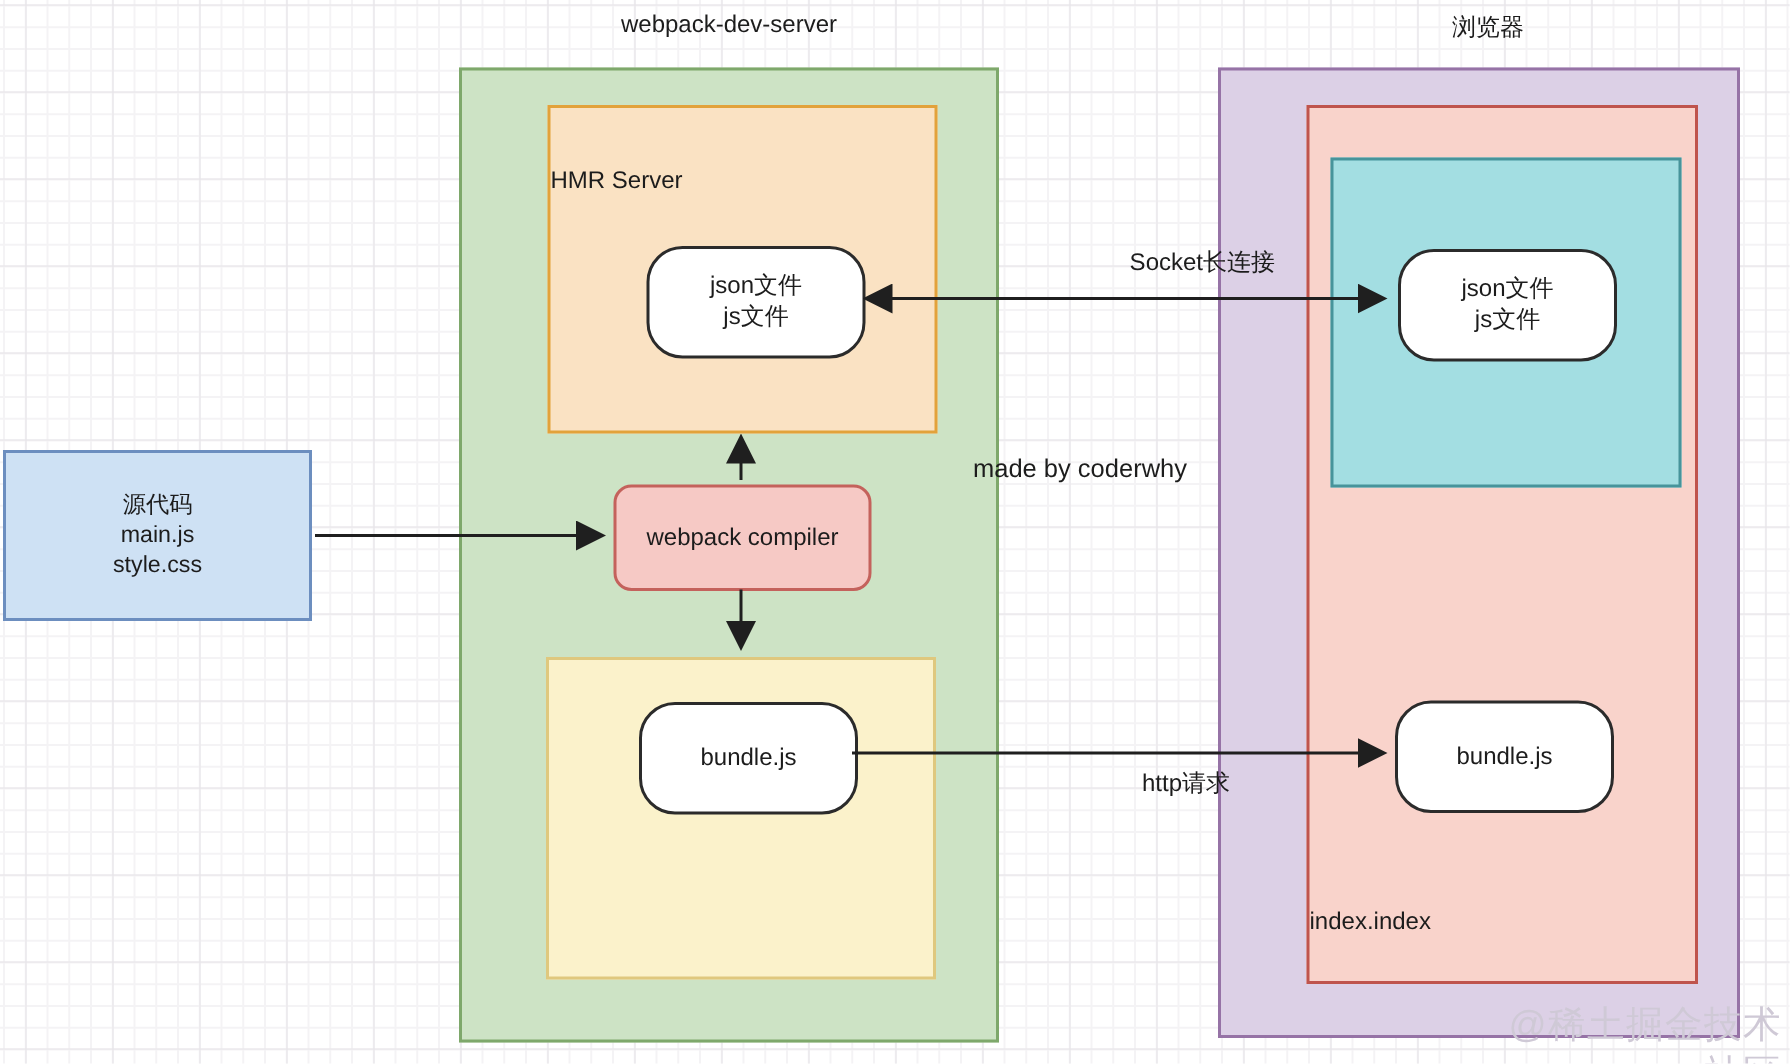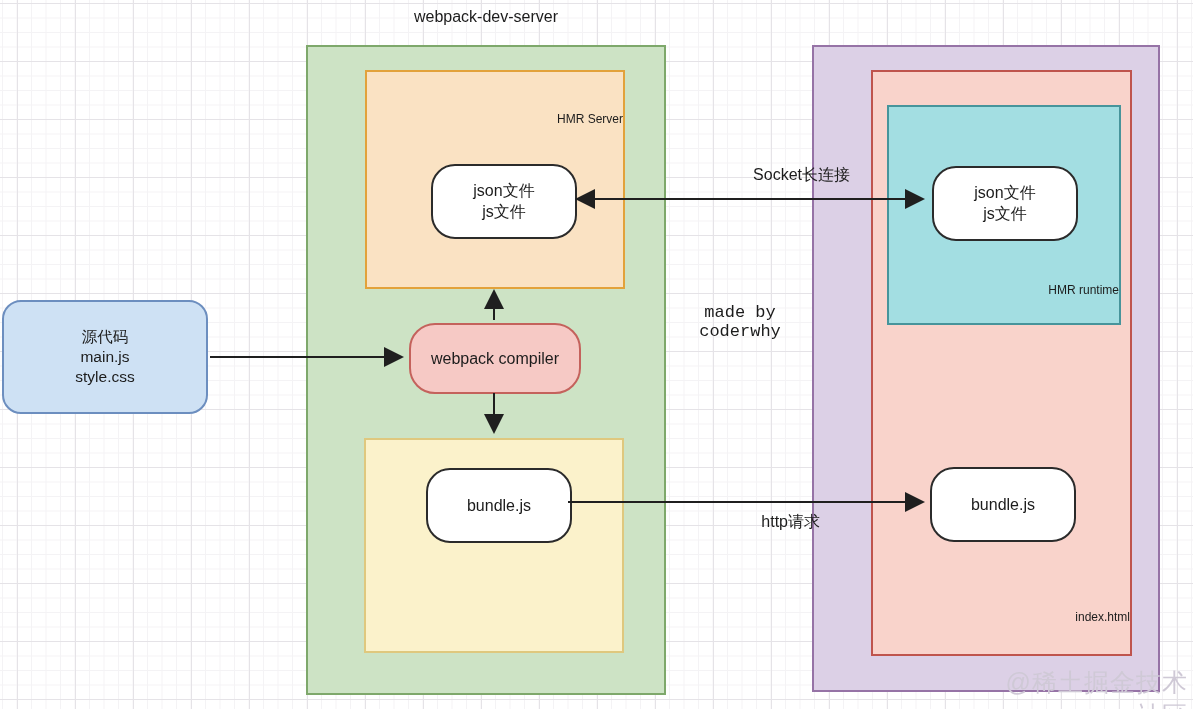--- a/index.html
+++ b/index.html
@@ -15,64 +15,65 @@
     background-color:#ffffff;
     background-image:
       linear-gradient(#e5e3e7 1px, transparent 1px),
       linear-gradient(90deg, #e5e3e7 1px, transparent 1px),
       linear-gradient(#f4f3f5 1px, transparent 1px),
       linear-gradient(90deg, #f4f3f5 1px, transparent 1px);
     background-size:58px 58px,58px 58px,14.5px 14.5px,14.5px 14.5px;
     background-position:17px 3px,17px 3px,2px 3px,2px 3px;
   }
   .abs{position:absolute;}
-  .ctr{display:flex;align-items:center;justify-content:center;text-align:center;border-radius:19px;}
+  .ctr{display:flex;align-items:center;justify-content:center;text-align:center;}
   .pre{white-space:pre-line;line-height:1.3;}
 
   .group-title{font-size:16px;text-align:center;font-weight:500;}
 
   .container-box{border:2px solid;box-sizing:border-box;}
   .green-group{left:306px;top:45px;width:360px;height:650px;background:#cde3c5;border-color:#7ea86b;}
   .purple-group{left:812px;top:45px;width:348px;height:647px;background:#dcd0e6;border-color:#9673a6;}
 
   .orange-box{left:57px;top:23px;width:260px;height:219px;background:#fae2c3;border-color:#e2a23b;}
   .yellow-box{left:56px;top:391px;width:260px;height:215px;background:#fbf2cb;border-color:#dfc87e;}
   .pink-page{left:57px;top:23px;width:261px;height:586px;background:#f9d3cb;border-color:#bf544d;}
   .teal-box{left:14px;top:33px;width:234px;height:220px;background:#a3dee2;border-color:#47949b;}
 
   .white-pill{
     background:#ffffff;border:2px solid #2b2b2b;border-radius:24px;
     box-sizing:border-box;font-size:16px;
   }
   .compiler{
     left:407px;top:321px;width:172px;height:71px;
-    background:#f6c9c5;border:2px solid #c4625c;border-radius:26px;
+    background:#f6c9c5;border:2px solid #c4625c;border-radius:12px;
     box-sizing:border-box;font-size:16px;
   }
   .blue-box{
     left:2px;top:300px;width:206px;height:114px;
     background:#cee1f4;border:2px solid #6c8ebf;box-sizing:border-box;
     font-size:15.5px;
   }
-  .inner-label{left:0;width:100%;text-align:right;font-size:12px;}
+  .inner-label{left:0;width:100%;text-align:left;font-size:16px;}
   .edge-label{font-size:16px;text-align:right;}
   .made-by{font-size:17px;text-align:center;}
   .watermark{
     left:998px;top:666px;width:190px;text-align:right;
     font-size:25px;color:#cfc9d6;letter-spacing:1px;
   }
   svg.arrows{position:absolute;left:0;top:0;width:1193px;height:709px;pointer-events:none;}
   svg.arrows line{stroke:#1f1f1f;stroke-width:2;}
 </style>
 </head>
 <body>
 
 <div id="canvas">
 
   <div class="abs group-title" style="left:306px;top:8px;width:360px;">webpack-dev-server</div>
+  <div class="abs group-title" style="left:812px;top:8px;width:360px;">浏览器</div>
 
   <div class="abs container-box green-group">
 
     <div class="abs container-box orange-box">
       <div class="abs inner-label" style="top:40px;">HMR Server</div>
 
       <div class="abs white-pill ctr pre" style="left:64px;top:92px;width:146px;height:75px;">json文件
 js文件</div>
     </div>
 
@@ -83,35 +84,34 @@
     </div>
   </div>
 
   <div class="abs container-box purple-group">
 
     <div class="abs container-box pink-page">
 
       <div class="abs container-box teal-box">
         <div class="abs white-pill ctr pre" style="left:43px;top:59px;width:146px;height:75px;">json文件
 js文件</div>
-        <div class="abs inner-label" style="bottom:26px;">HMR runtime</div>
       </div>
 
       <div class="abs white-pill ctr" style="left:57px;top:395px;width:146px;height:75px;">bundle.js</div>
-      <div class="abs inner-label" style="bottom:30px;">index.html</div>
+      <div class="abs inner-label" style="bottom:30px;">index.index</div>
     </div>
   </div>
 
   <div class="abs blue-box ctr pre">源代码
 main.js
 style.css</div>
 
   <div class="abs edge-label" style="left:655px;top:165px;width:195px;">Socket长连接</div>
   <div class="abs edge-label" style="left:660px;top:488px;width:160px;margin-top:24px;">http请求</div>
-  <div class="abs made-by" style="left:660px;top:303px;width:160px;font-family:Liberation Mono, monospace;">made by coderwhy</div>
+  <div class="abs made-by" style="left:640px;top:303px;width:160px;">made by coderwhy</div>
 
   <svg class="arrows" viewBox="0 0 1193 709">
     <defs>
       <marker id="ah" markerWidth="10" markerHeight="10" refX="8.5" refY="5" orient="auto">
         <path d="M0,0 L10,5 L0,10 z" fill="#1f1f1f"></path>
       </marker>
       <marker id="ahs" markerWidth="10" markerHeight="10" refX="8.5" refY="5" orient="auto-start-reverse">
         <path d="M0,0 L10,5 L0,10 z" fill="#1f1f1f"></path>
       </marker>
     </defs>

